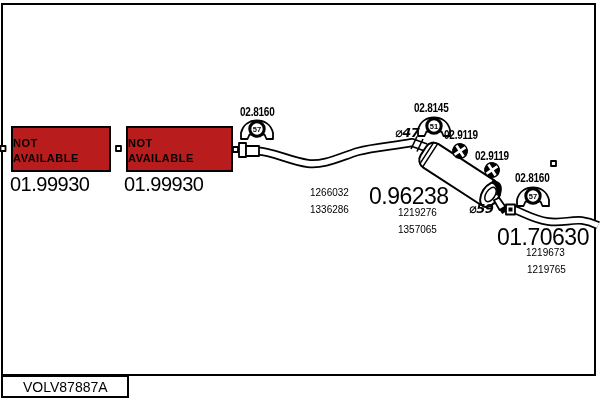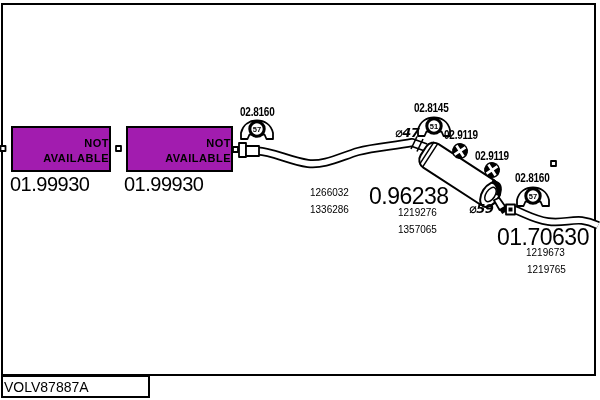--- a/index.html
+++ b/index.html
@@ -1,22 +1,22 @@
 <!DOCTYPE html>
 <html><head>
 <meta charset="utf-8">
 <style>
   html,body{margin:0;padding:0;background:#fff;}
   #stage{position:relative;width:600px;height:400px;background:#fff;color:#000;
          font-family:"Liberation Sans",sans-serif;overflow:hidden;}
   .abs{position:absolute;}
   #frame{left:1px;top:3px;width:595px;height:373px;border:2px solid #000;box-sizing:border-box;}
-  #plate{left:1px;top:375px;width:149px;height:23px;border:2px solid #000;box-sizing:border-box;
-         background:#fff;font:400 14px "Liberation Sans",sans-serif;padding:2px 0 0 1px;}
-  .nabox{border:2px solid #000;box-sizing:border-box;background:#a21caf;text-align:right;}
+  #plate{left:1px;top:375px;width:128px;height:23px;border:2px solid #000;box-sizing:border-box;
+         background:#fff;font:400 14px "Liberation Sans",sans-serif;padding:2px 0 0 20px;}
+  .nabox{border:2px solid #000;box-sizing:border-box;background:#b91c1c;text-align:left;}
   .nabox .nl{display:block;font:bold 11px "Liberation Sans",sans-serif;letter-spacing:.5px;line-height:15px;}
   .nabox .pad{display:block;height:8px;}
   .bigcode{font:400 23px "Liberation Sans",sans-serif;letter-spacing:-0.5px;white-space:nowrap;}
   .big24{font-size:20px;}
   .pcode{font:bold 12.5px "Liberation Sans",sans-serif;letter-spacing:-0.3px;white-space:nowrap;
          transform:scaleX(0.8);transform-origin:0 0;}
   .oenum{font:400 10.5px "Liberation Sans",sans-serif;white-space:nowrap;
          transform:scaleX(0.95);transform-origin:0 0;}
   .dia{font:italic 700 13px "DejaVu Sans","Liberation Sans",sans-serif;letter-spacing:-0.5px;white-space:nowrap;text-align:center;}
   svg{position:absolute;left:0;top:0;}

